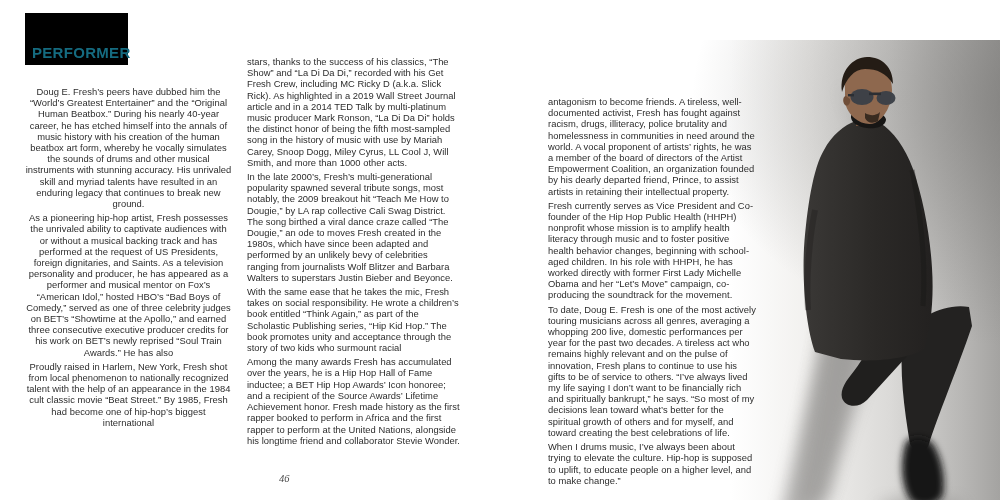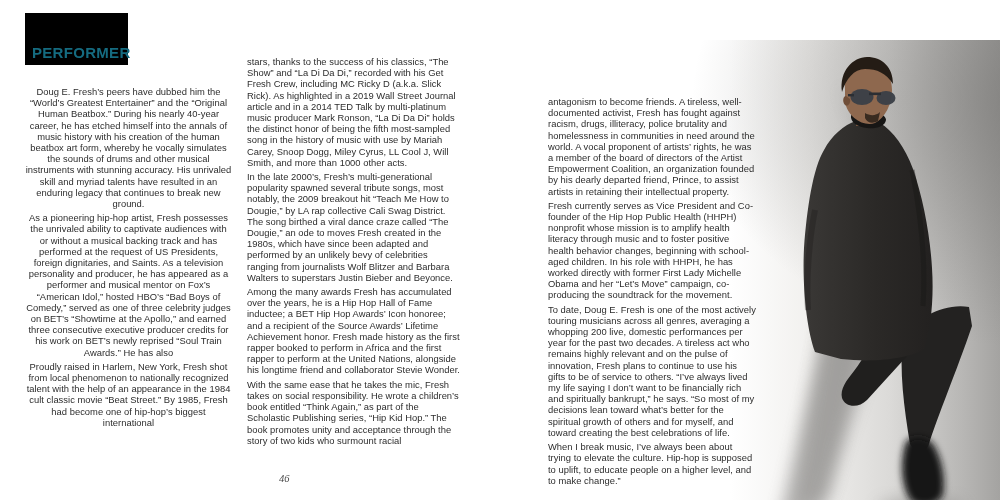--- a/index.html
+++ b/index.html
@@ -56,22 +56,22 @@
 
     <div class="col col-1">
       <p>Doug E. Fresh’s peers have dubbed him the “World’s Greatest Entertainer” and the “Original Human Beatbox.” During his nearly 40-year career, he has etched himself into the annals of music history with his creation of the human beatbox art form, whereby he vocally simulates the sounds of drums and other musical instruments with stunning accuracy. His unrivaled skill and myriad talents have resulted in an enduring legacy that continues to break new ground.</p>
       <p>As a pioneering hip-hop artist, Fresh possesses the unrivaled ability to captivate audiences with or without a musical backing track and has performed at the request of US Presidents, foreign dignitaries, and Saints. As a television personality and producer, he has appeared as a performer and musical mentor on Fox’s “American Idol,” hosted HBO’s “Bad Boys of Comedy,” served as one of three celebrity judges on BET’s “Showtime at the Apollo,” and earned three consecutive executive producer credits for his work on BET’s newly reprised “Soul Train Awards.” He has also</p>
       <p>Proudly raised in Harlem, New York, Fresh shot from local phenomenon to nationally recognized talent with the help of an appearance in the 1984 cult classic movie “Beat Street.” By 1985, Fresh had become one of hip-hop’s biggest international</p>
     </div>
 
     <div class="col col-2">
       <p>stars, thanks to the success of his classics, “The Show” and “La Di Da Di,” recorded with his Get Fresh Crew, including MC Ricky D (a.k.a. Slick Rick). As highlighted in a 2019 Wall Street Journal article and in a 2014 TED Talk by multi-platinum music producer Mark Ronson, “La Di Da Di” holds the distinct honor of being the fifth most-sampled song in the history of music with use by Mariah Carey, Snoop Dogg, Miley Cyrus, LL Cool J, Will Smith, and more than 1000 other acts.</p>
       <p>In the late 2000’s, Fresh’s multi-generational popularity spawned several tribute songs, most notably, the 2009 breakout hit “Teach Me How to Dougie,” by LA rap collective Cali Swag District. The song birthed a viral dance craze called “The Dougie,” an ode to moves Fresh created in the 1980s, which have since been adapted and performed by an unlikely bevy of celebrities ranging from journalists Wolf Blitzer and Barbara Walters to superstars Justin Bieber and Beyonce.</p>
+      <p>With the same ease that he takes the mic, Fresh takes on social responsibility. He wrote a children’s book entitled “Think Again,” as part of the Scholastic Publishing series, “Hip Kid Hop.” The book promotes unity and acceptance through the story of two kids who surmount racial</p>
       <p>Among the many awards Fresh has accumulated over the years, he is a Hip Hop Hall of Fame inductee; a BET Hip Hop Awards’ Icon honoree; and a recipient of the Source Awards’ Lifetime Achievement honor. Fresh made history as the first rapper booked to perform in Africa and the first rapper to perform at the United Nations, alongside his longtime friend and collaborator Stevie Wonder.</p>
-      <p>With the same ease that he takes the mic, Fresh takes on social responsibility. He wrote a children’s book entitled “Think Again,” as part of the Scholastic Publishing series, “Hip Kid Hop.” The book promotes unity and acceptance through the story of two kids who surmount racial</p>
     </div>
 
     <div class="page-num page-num-left">46</div>
   </div>
 
   <div class="page page-right" title="Doug E. Fresh wearing sunglasses and a dark outfit, leaning against a white wall with legs crossed">
 
     <svg class="figure-svg" width="255" height="500" viewBox="0 0 255 500" xmlns="http://www.w3.org/2000/svg">
       <defs>
         <filter id="soft" x="-60%" y="-60%" width="220%" height="220%">
@@ -115,19 +115,19 @@
         <ellipse cx="141" cy="58" rx="9.5" ry="7" fill="#3a3f47" opacity="0.96"></ellipse>
         <rect x="124" y="52.5" width="12" height="2.6" fill="#2b2e33"></rect>
         <rect x="103" y="54" width="6" height="2.4" fill="#2b2e33"></rect>
       </g>
     </svg>
 
     <div class="col col-3">
       <p>antagonism to become friends. A tireless, well-documented activist, Fresh has fought against racism, drugs, illiteracy, police brutality and homelessness in communities in need around the world. A vocal proponent of artists’ rights, he was a member of the board of directors of the Artist Empowerment Coalition, an organization founded by his dearly departed friend, Prince, to assist artists in retaining their intellectual property.</p>
       <p>Fresh currently serves as Vice President and Co-founder of the Hip Hop Public Health (HHPH) nonprofit whose mission is to amplify health literacy through music and to foster positive health behavior changes, beginning with school-aged children. In his role with HHPH, he has worked directly with former First Lady Michelle Obama and her “Let’s Move” campaign, co-producing the soundtrack for the movement.</p>
       <p>To date, Doug E. Fresh is one of the most actively touring musicians across all genres, averaging a whopping 200 live, domestic performances per year for the past two decades. A tireless act who remains highly relevant and on the pulse of innovation, Fresh plans to continue to use his gifts to be of service to others. “I’ve always lived my life saying I don’t want to be financially rich and spiritually bankrupt,” he says. “So most of my decisions lean toward what’s better for the spiritual growth of others and for myself, and toward creating the best celebrations of life.</p>
-      <p>When I break music, I’ve always been about trying to elevate the culture. Hip-hop is supposed to uplift, to educate people on a higher level, and to make change.”</p>
+      <p>When I drums music, I’ve always been about trying to elevate the culture. Hip-hop is supposed to uplift, to educate people on a higher level, and to make change.”</p>
     </div>
 
     <div class="page-num page-num-right">34</div>
   </div>
 
 </div>
 
 </body></html>

